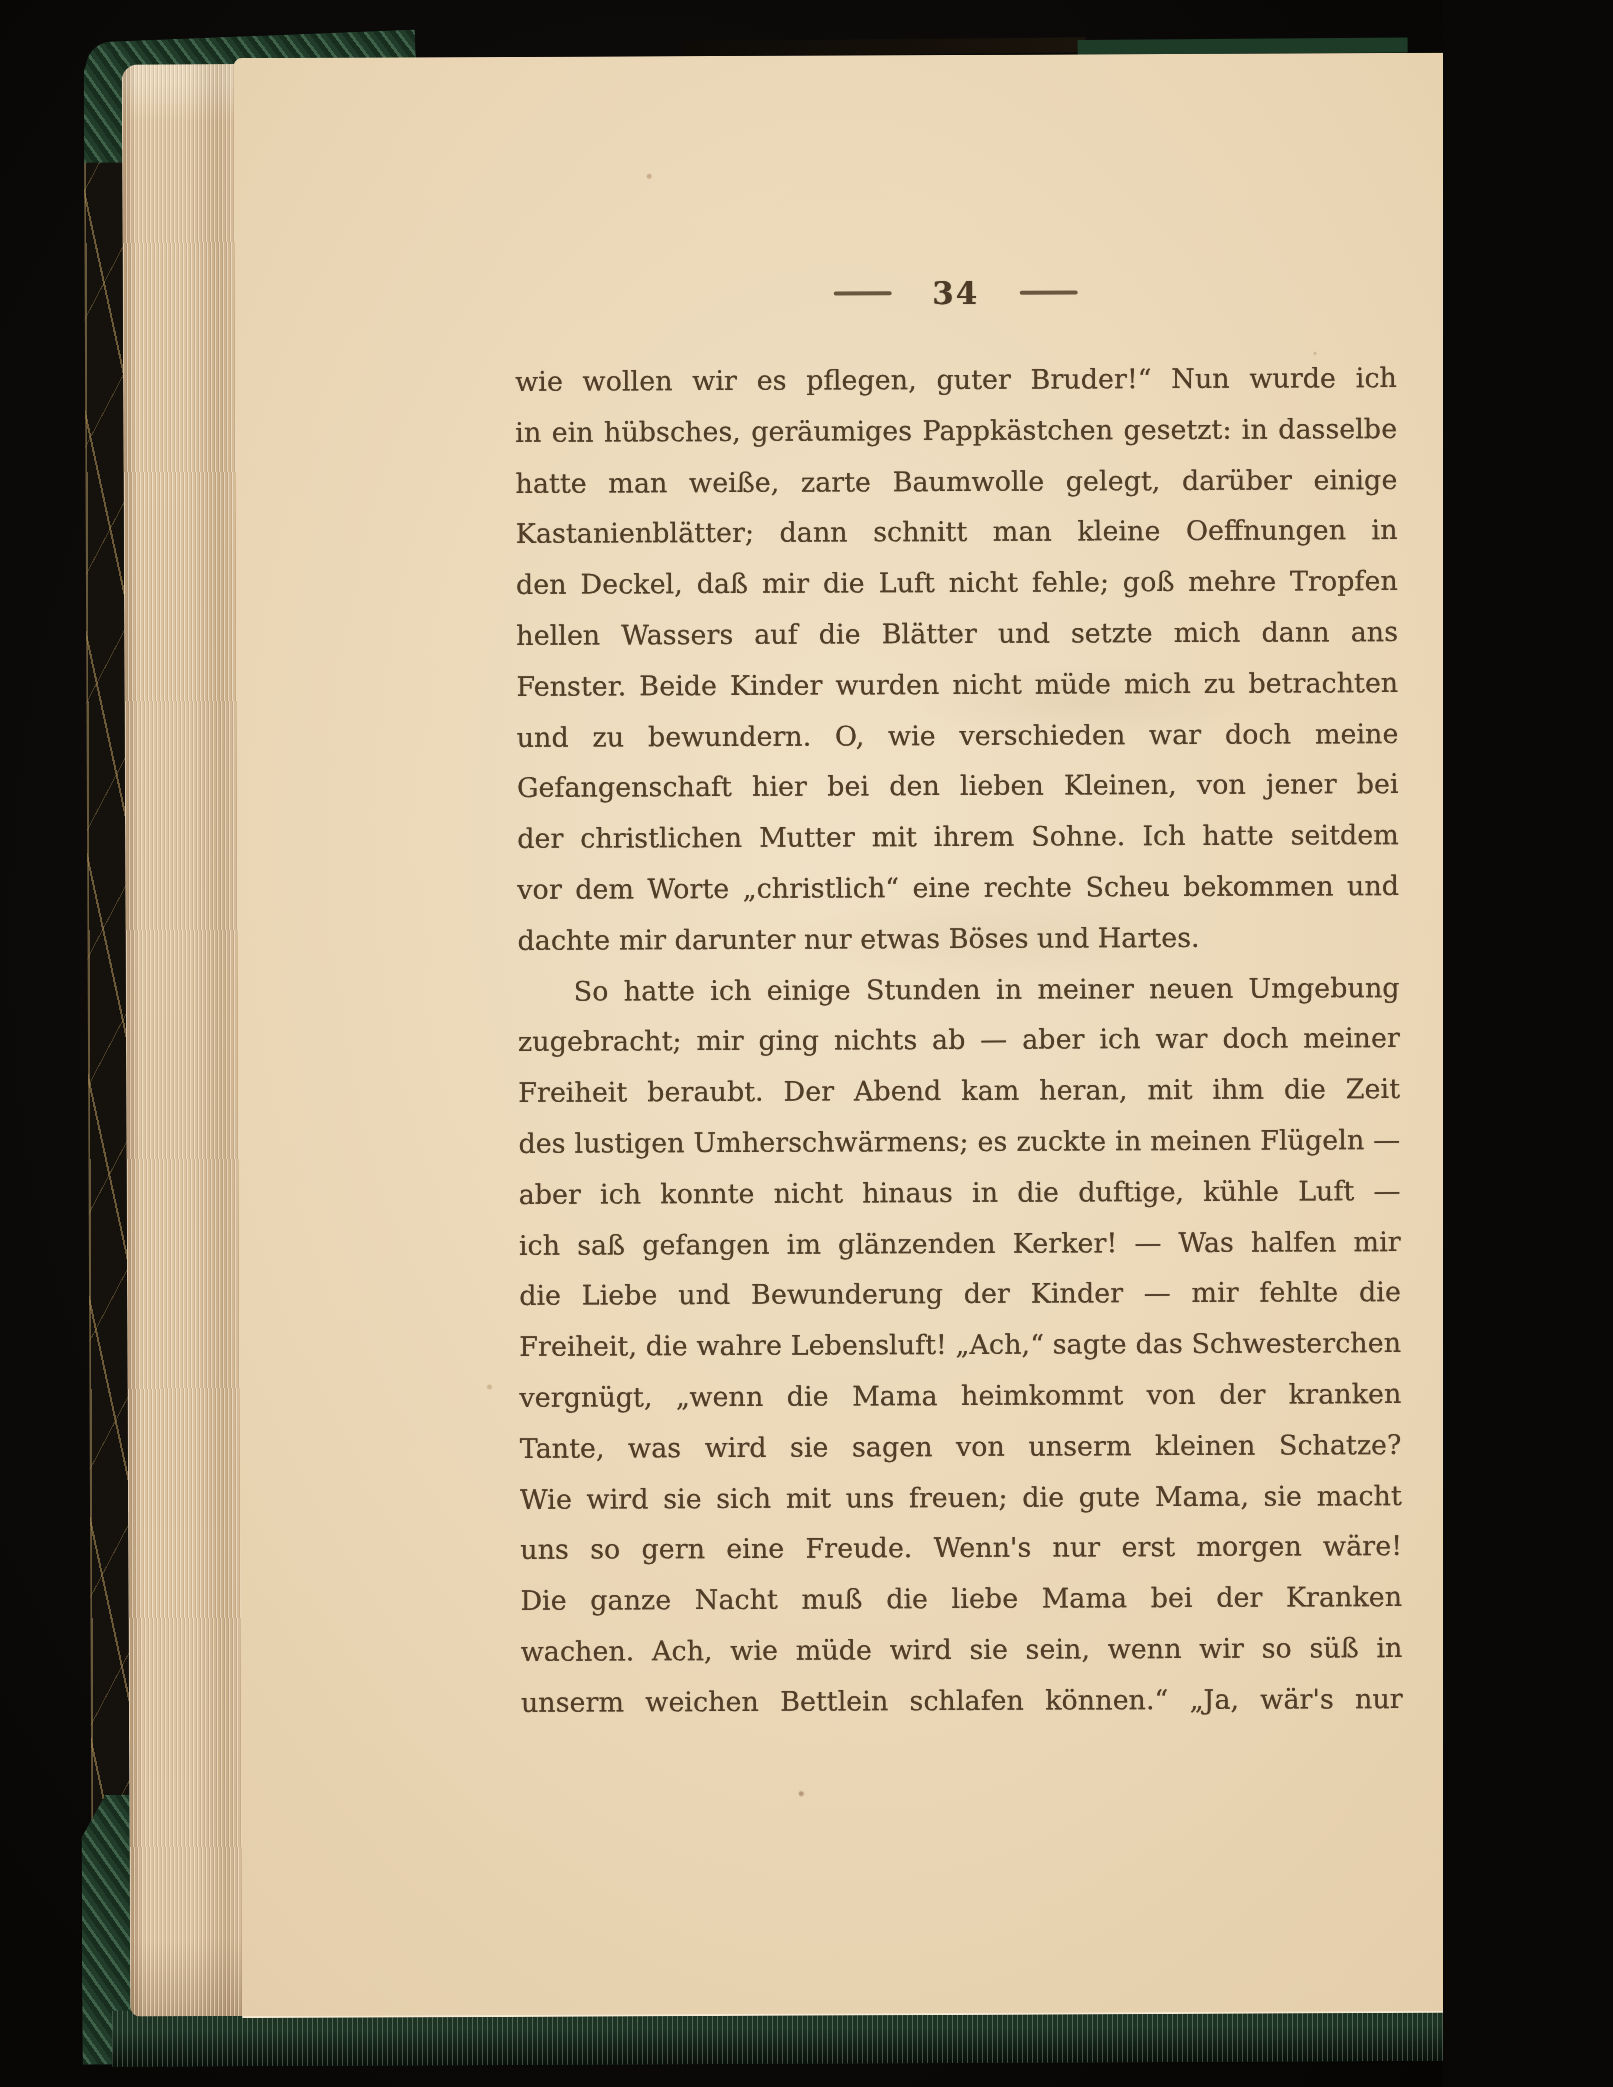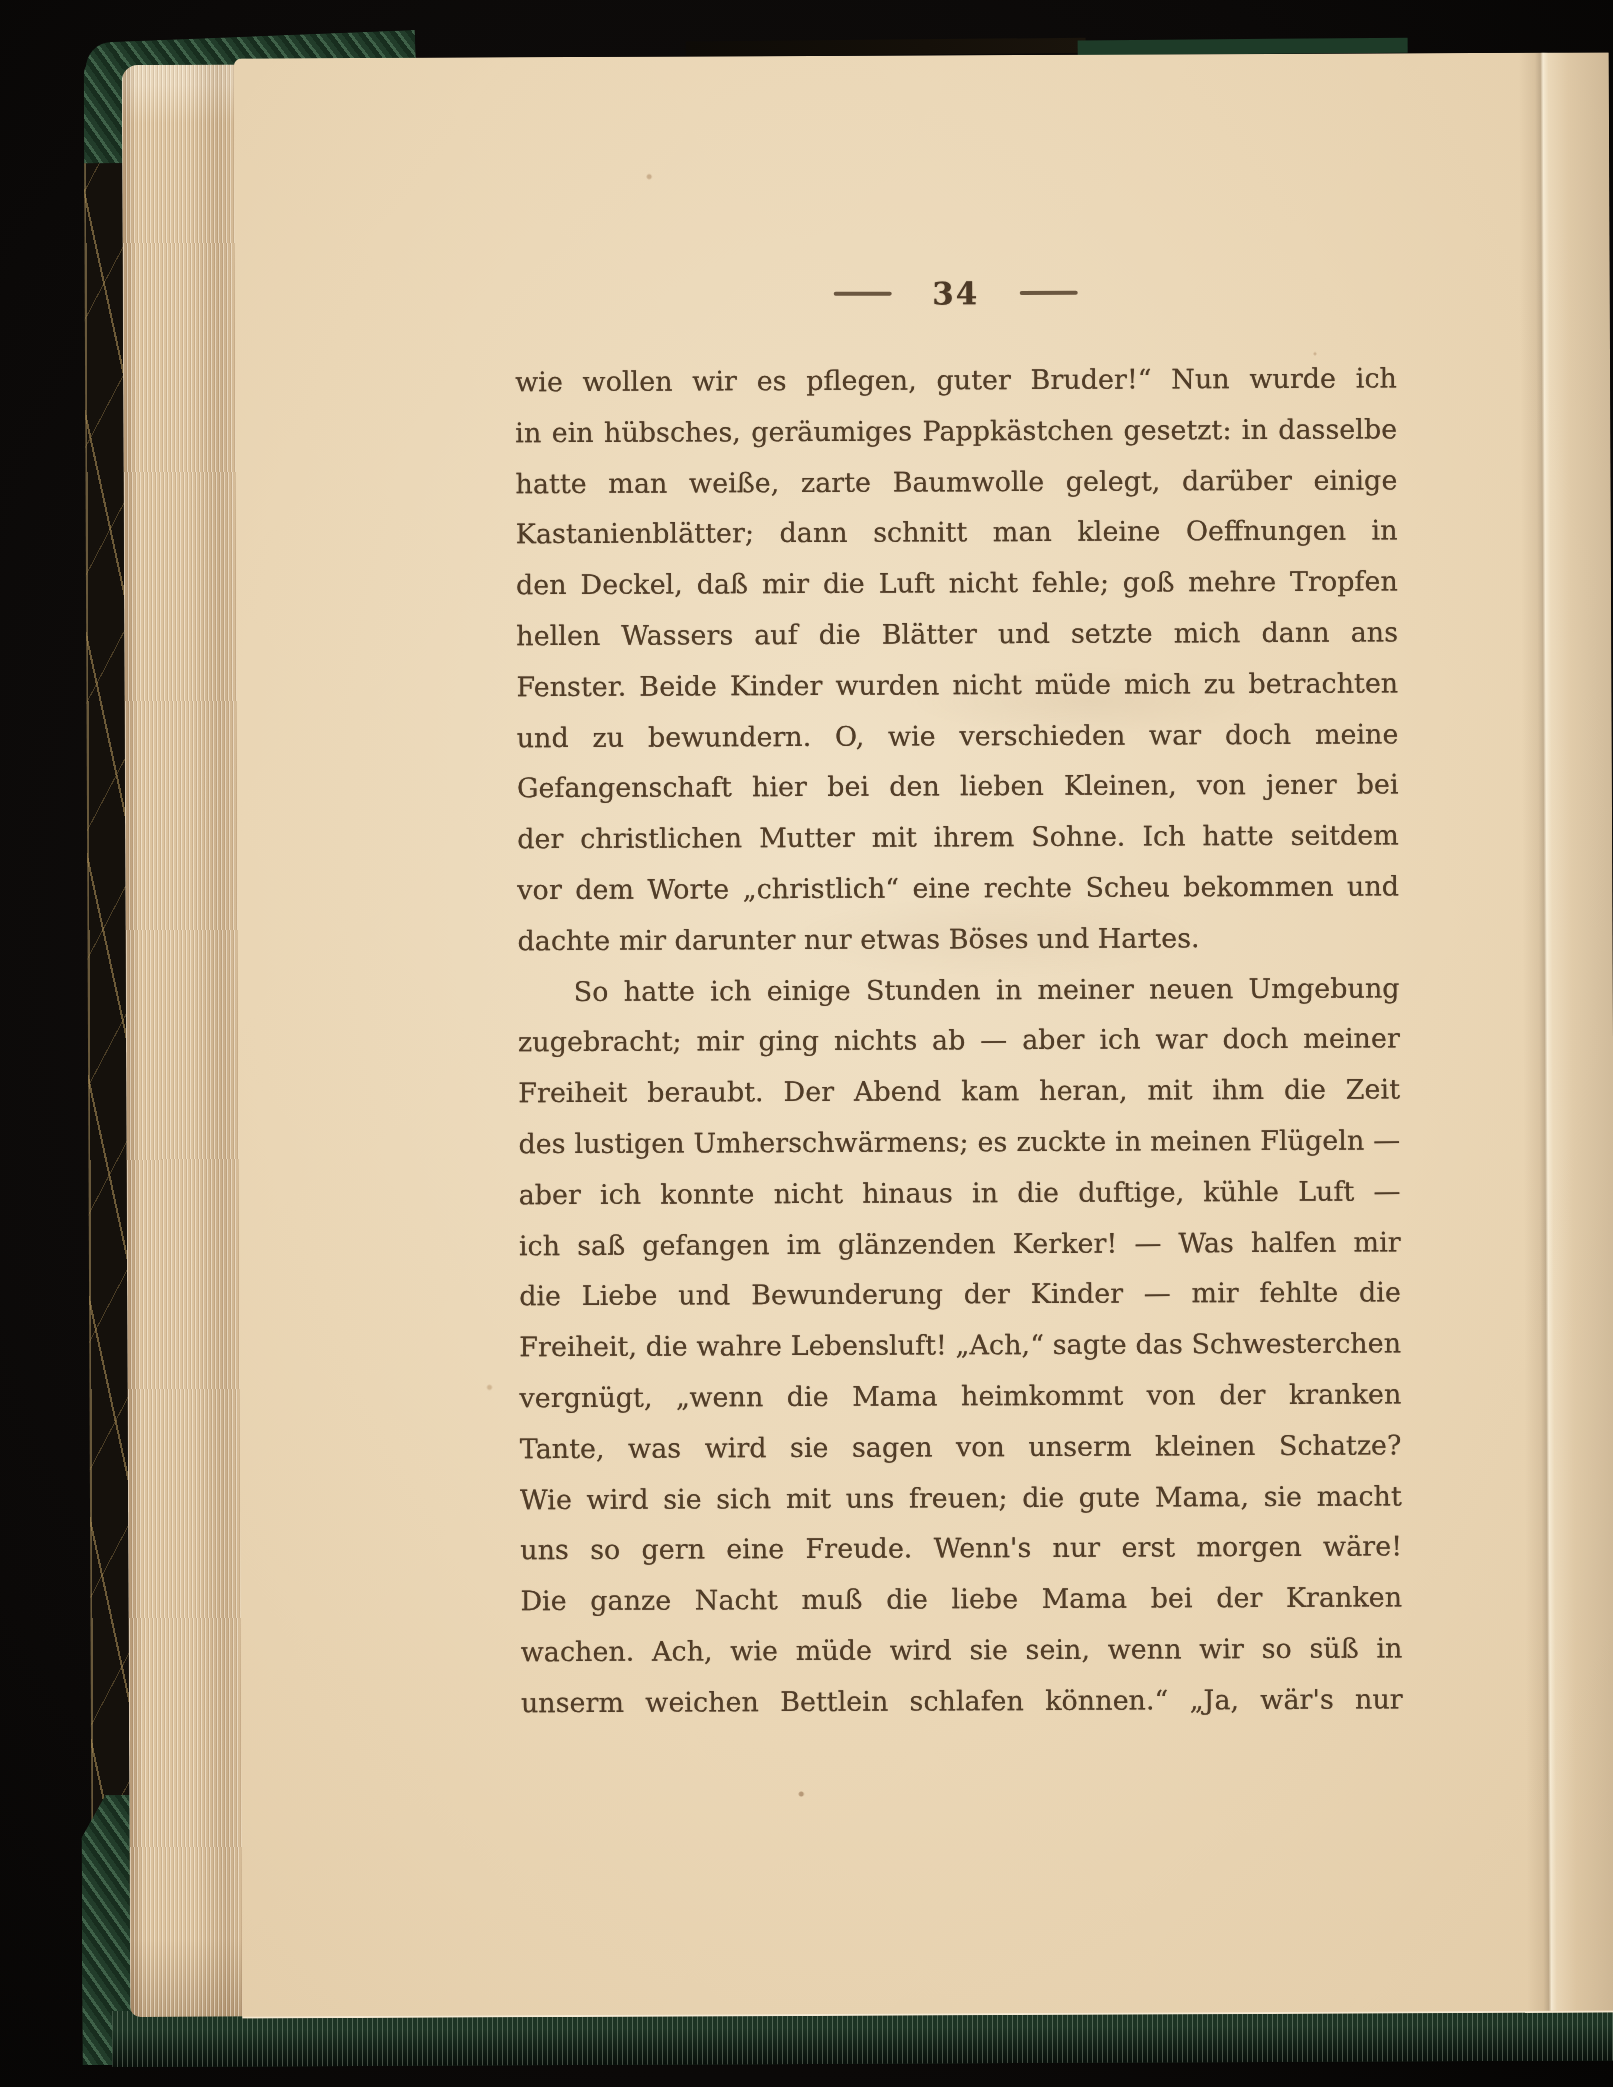--- a/index.html
+++ b/index.html
@@ -1,16 +1,16 @@
 <!DOCTYPE html>
 <html><head>
 <meta charset="utf-8">
 <style>
   html,body{margin:0;padding:0;background:#0a0807;}
-  .scene{position:relative;width:1613px;height:2087px;overflow:hidden;
+  .scene{position:relative;width:1443px;height:2087px;overflow:hidden;
          background:radial-gradient(ellipse at 45% 45%, #141110 0%, #0b0908 70%, #060504 100%);
          font-family:"DejaVu Serif","Liberation Serif",serif;}
   .book{position:absolute;left:0;top:0;width:100%;height:100%;transform:rotate(-0.25deg);}
 
   
   .cover{background-color:#2b4a35;
          background-image:repeating-linear-gradient(55deg, rgba(8,22,12,.55) 0 5px, rgba(110,150,118,.30) 5px 8px, rgba(20,40,26,.4) 8px 13px);}
   .cover-top-left{position:absolute;left:90px;top:34px;width:330px;height:42px;
                   border-top-left-radius:26px;transform:rotate(-2deg);}
   .cover-left-top{position:absolute;left:88px;top:52px;width:40px;height:140px;

